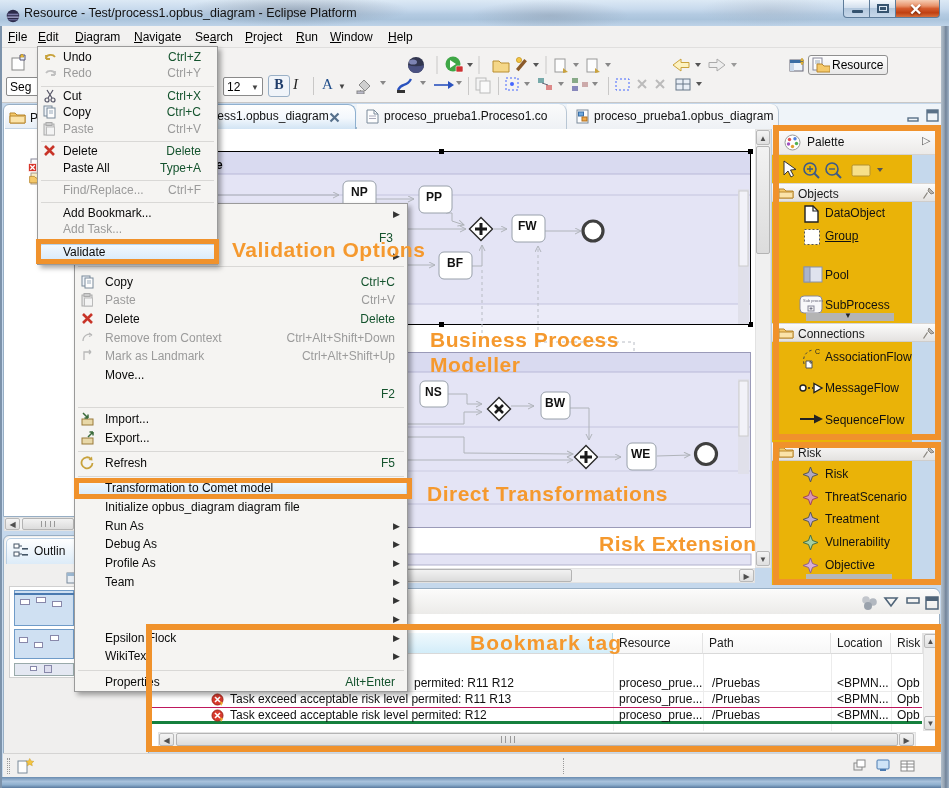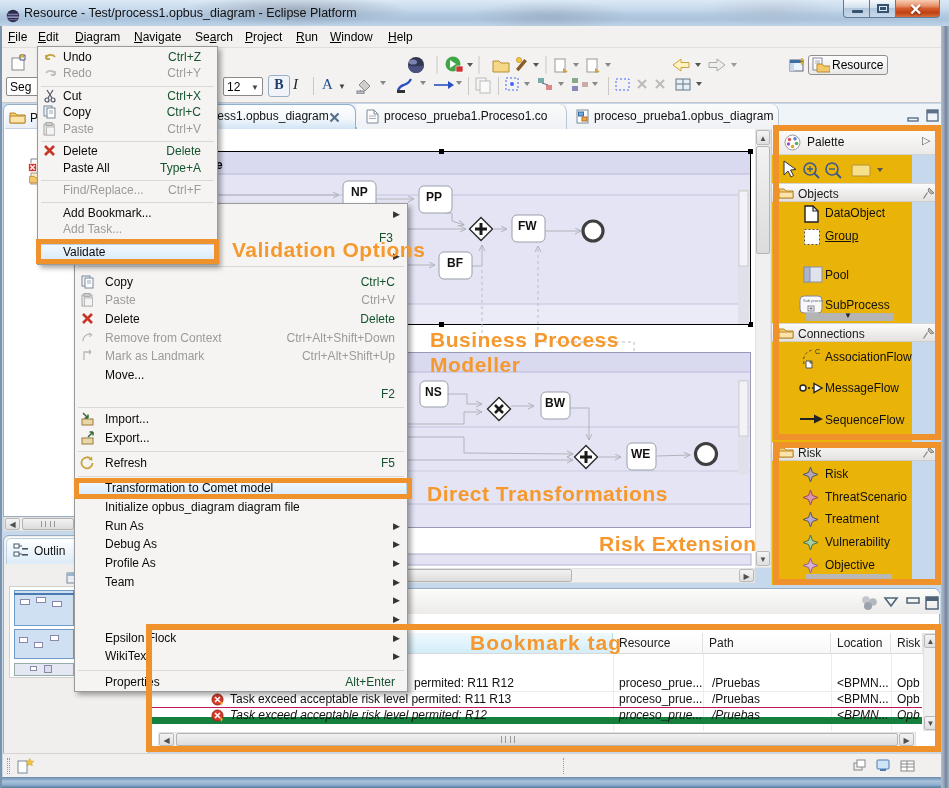--- a/index.html
+++ b/index.html
@@ -560,21 +560,21 @@
           <circle cx="6.5" cy="6.5" r="5.5" fill="#d83a2e" stroke="#a02318"></circle>
           <path d="M4 4 l5 5 M9 4 l-5 5" stroke="#fff" stroke-width="1.6"></path>
           <path d="M9 8 l3 2 -2 3 z" fill="#f0b030"></path>
         </svg>
       <span style="position:absolute;left:78px;">Task exceed acceptable risk level permited: R11 R13</span>
       <span style="position:absolute;left:467px;">proceso_prue...</span>
       <span style="position:absolute;left:560px;">/Pruebas</span>
       <span style="position:absolute;left:685px;">&lt;BPMN...</span>
       <span style="position:absolute;left:745px;">Opb</span>
     </div>
-    <div class="prow" style="top:119px;border-bottom:7px solid #15803d;font-style:italic;">
+    <div class="prow" style="top:119px;border-bottom:3px solid #15803d;">
       <svg style="position:absolute;left:59px;top:1px;" width="14" height="14" viewBox="0 0 14 14">
           <circle cx="6.5" cy="6.5" r="5.5" fill="#d83a2e" stroke="#a02318"></circle>
           <path d="M4 4 l5 5 M9 4 l-5 5" stroke="#fff" stroke-width="1.6"></path>
           <path d="M9 8 l3 2 -2 3 z" fill="#f0b030"></path>
         </svg>
       <span style="position:absolute;left:78px;">Task exceed acceptable risk level permited: R12</span>
       <span style="position:absolute;left:467px;">proceso_prue...</span>
       <span style="position:absolute;left:560px;">/Pruebas</span>
       <span style="position:absolute;left:685px;">&lt;BPMN...</span>
       <span style="position:absolute;left:745px;">Opb</span>

